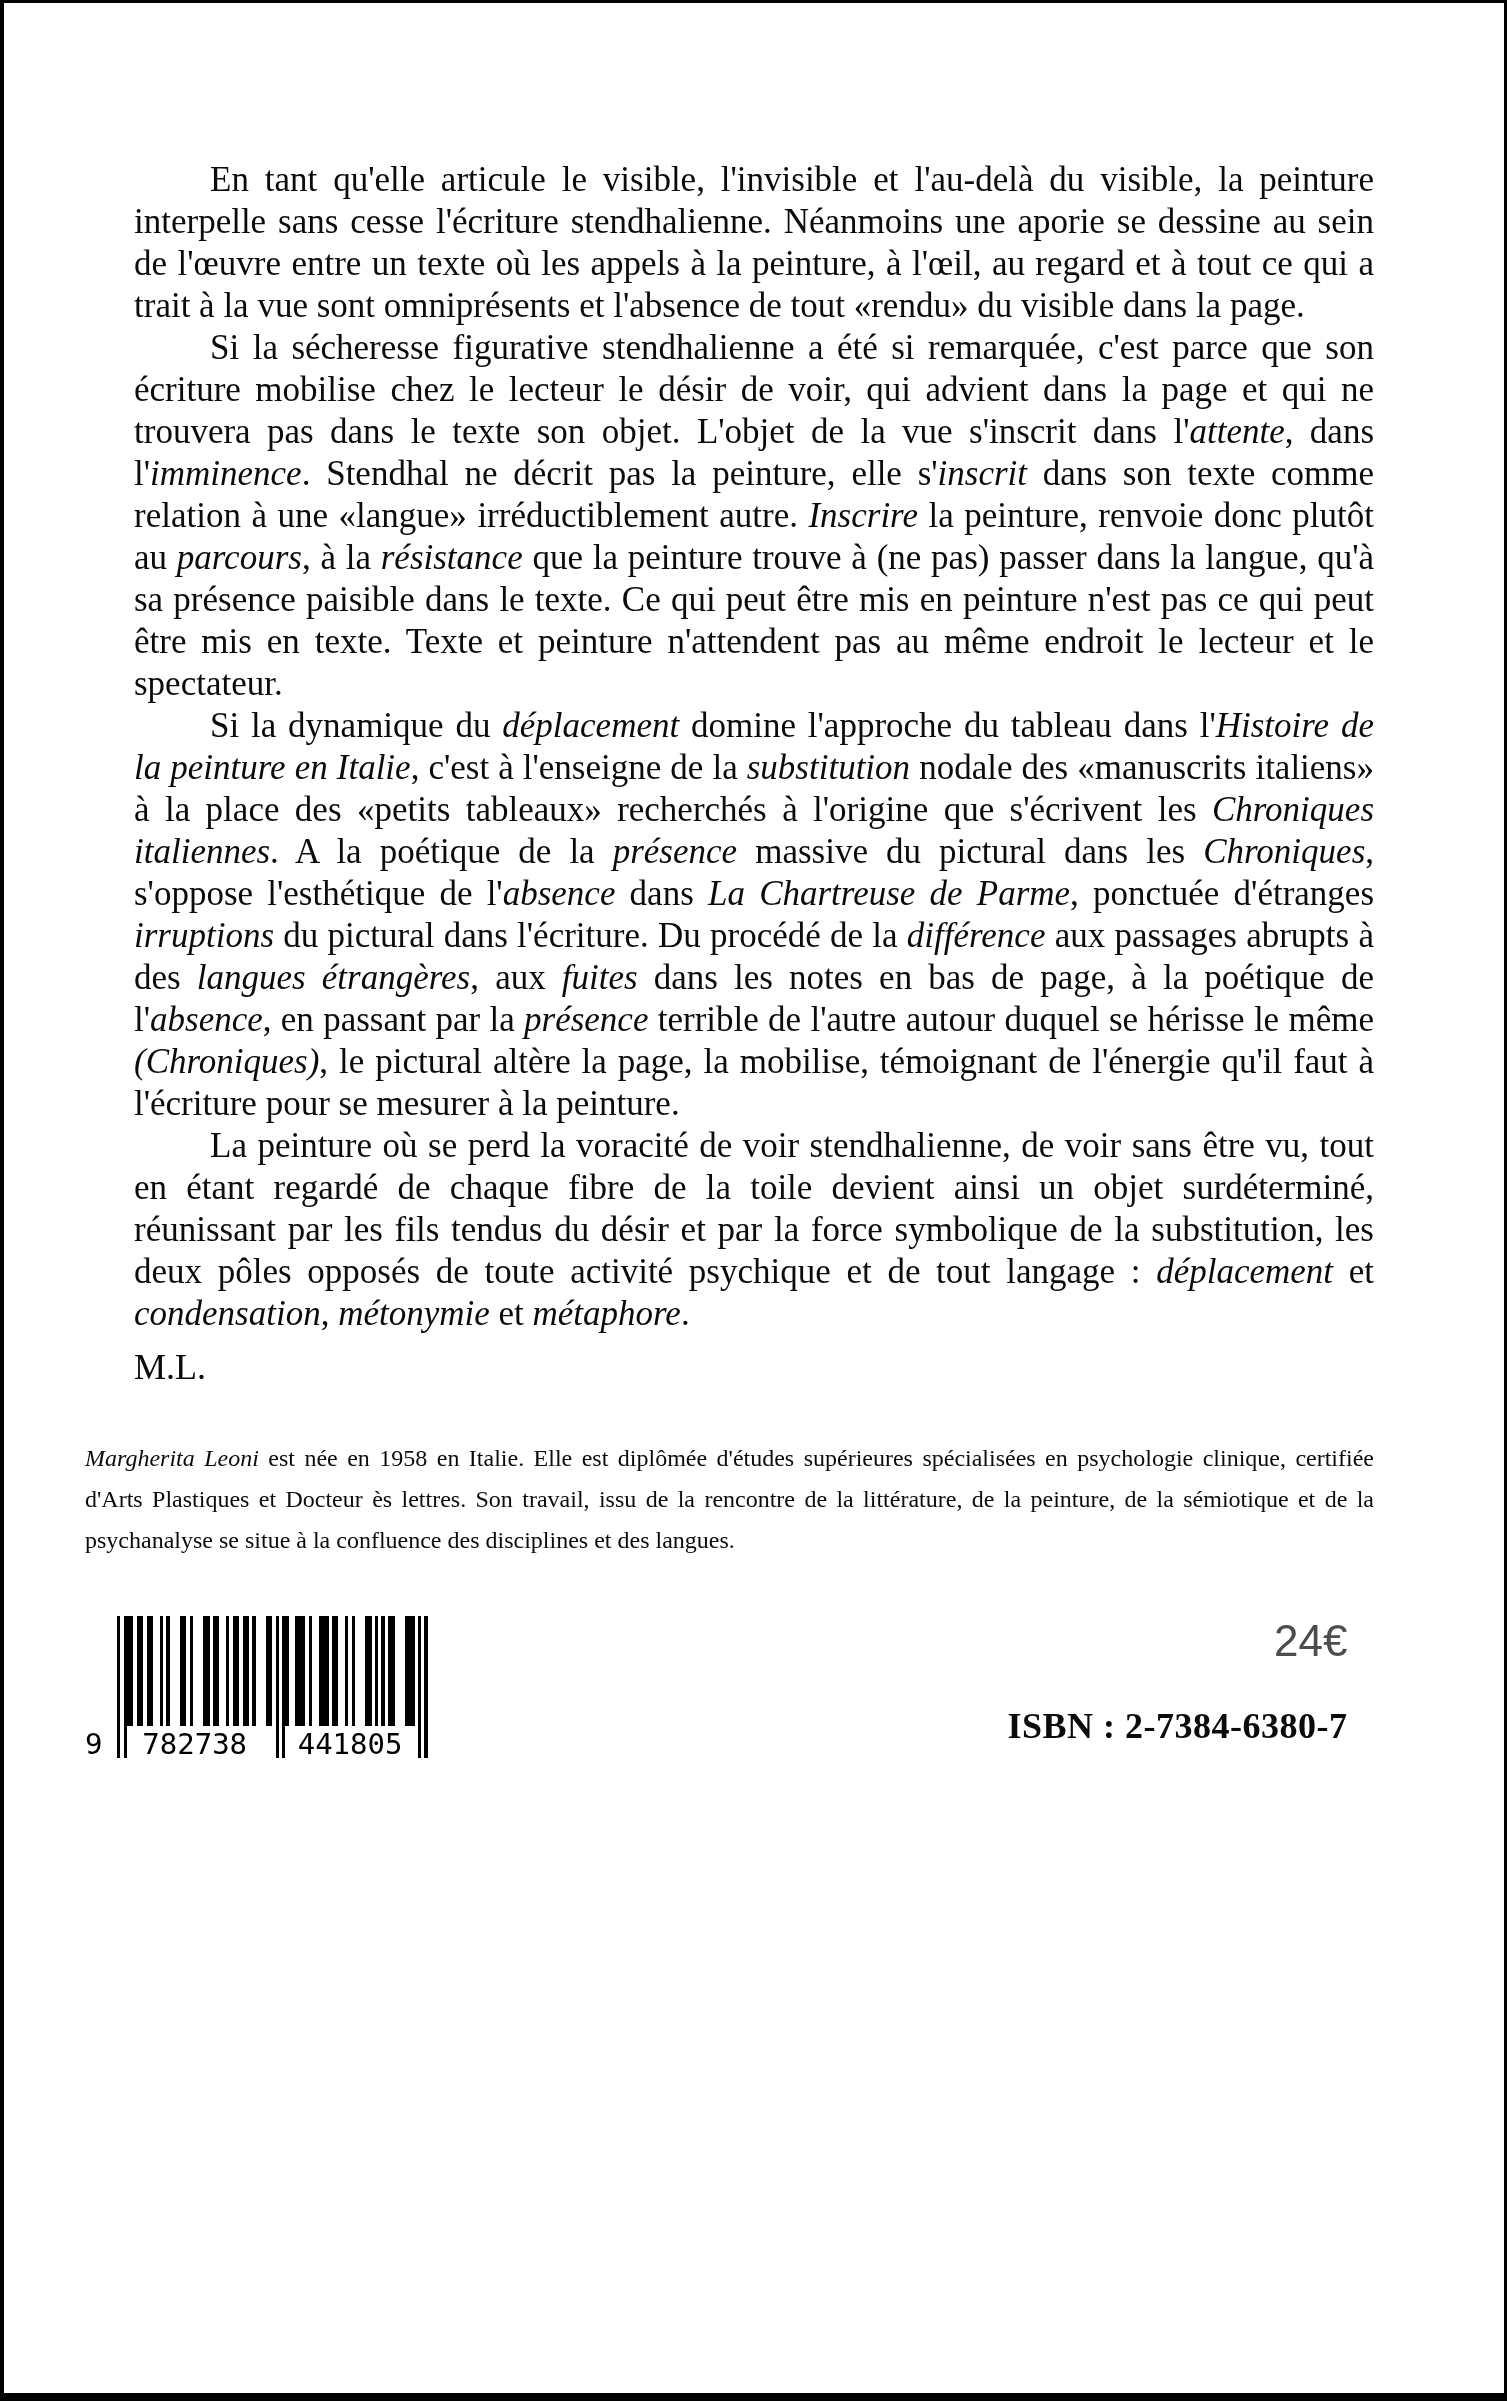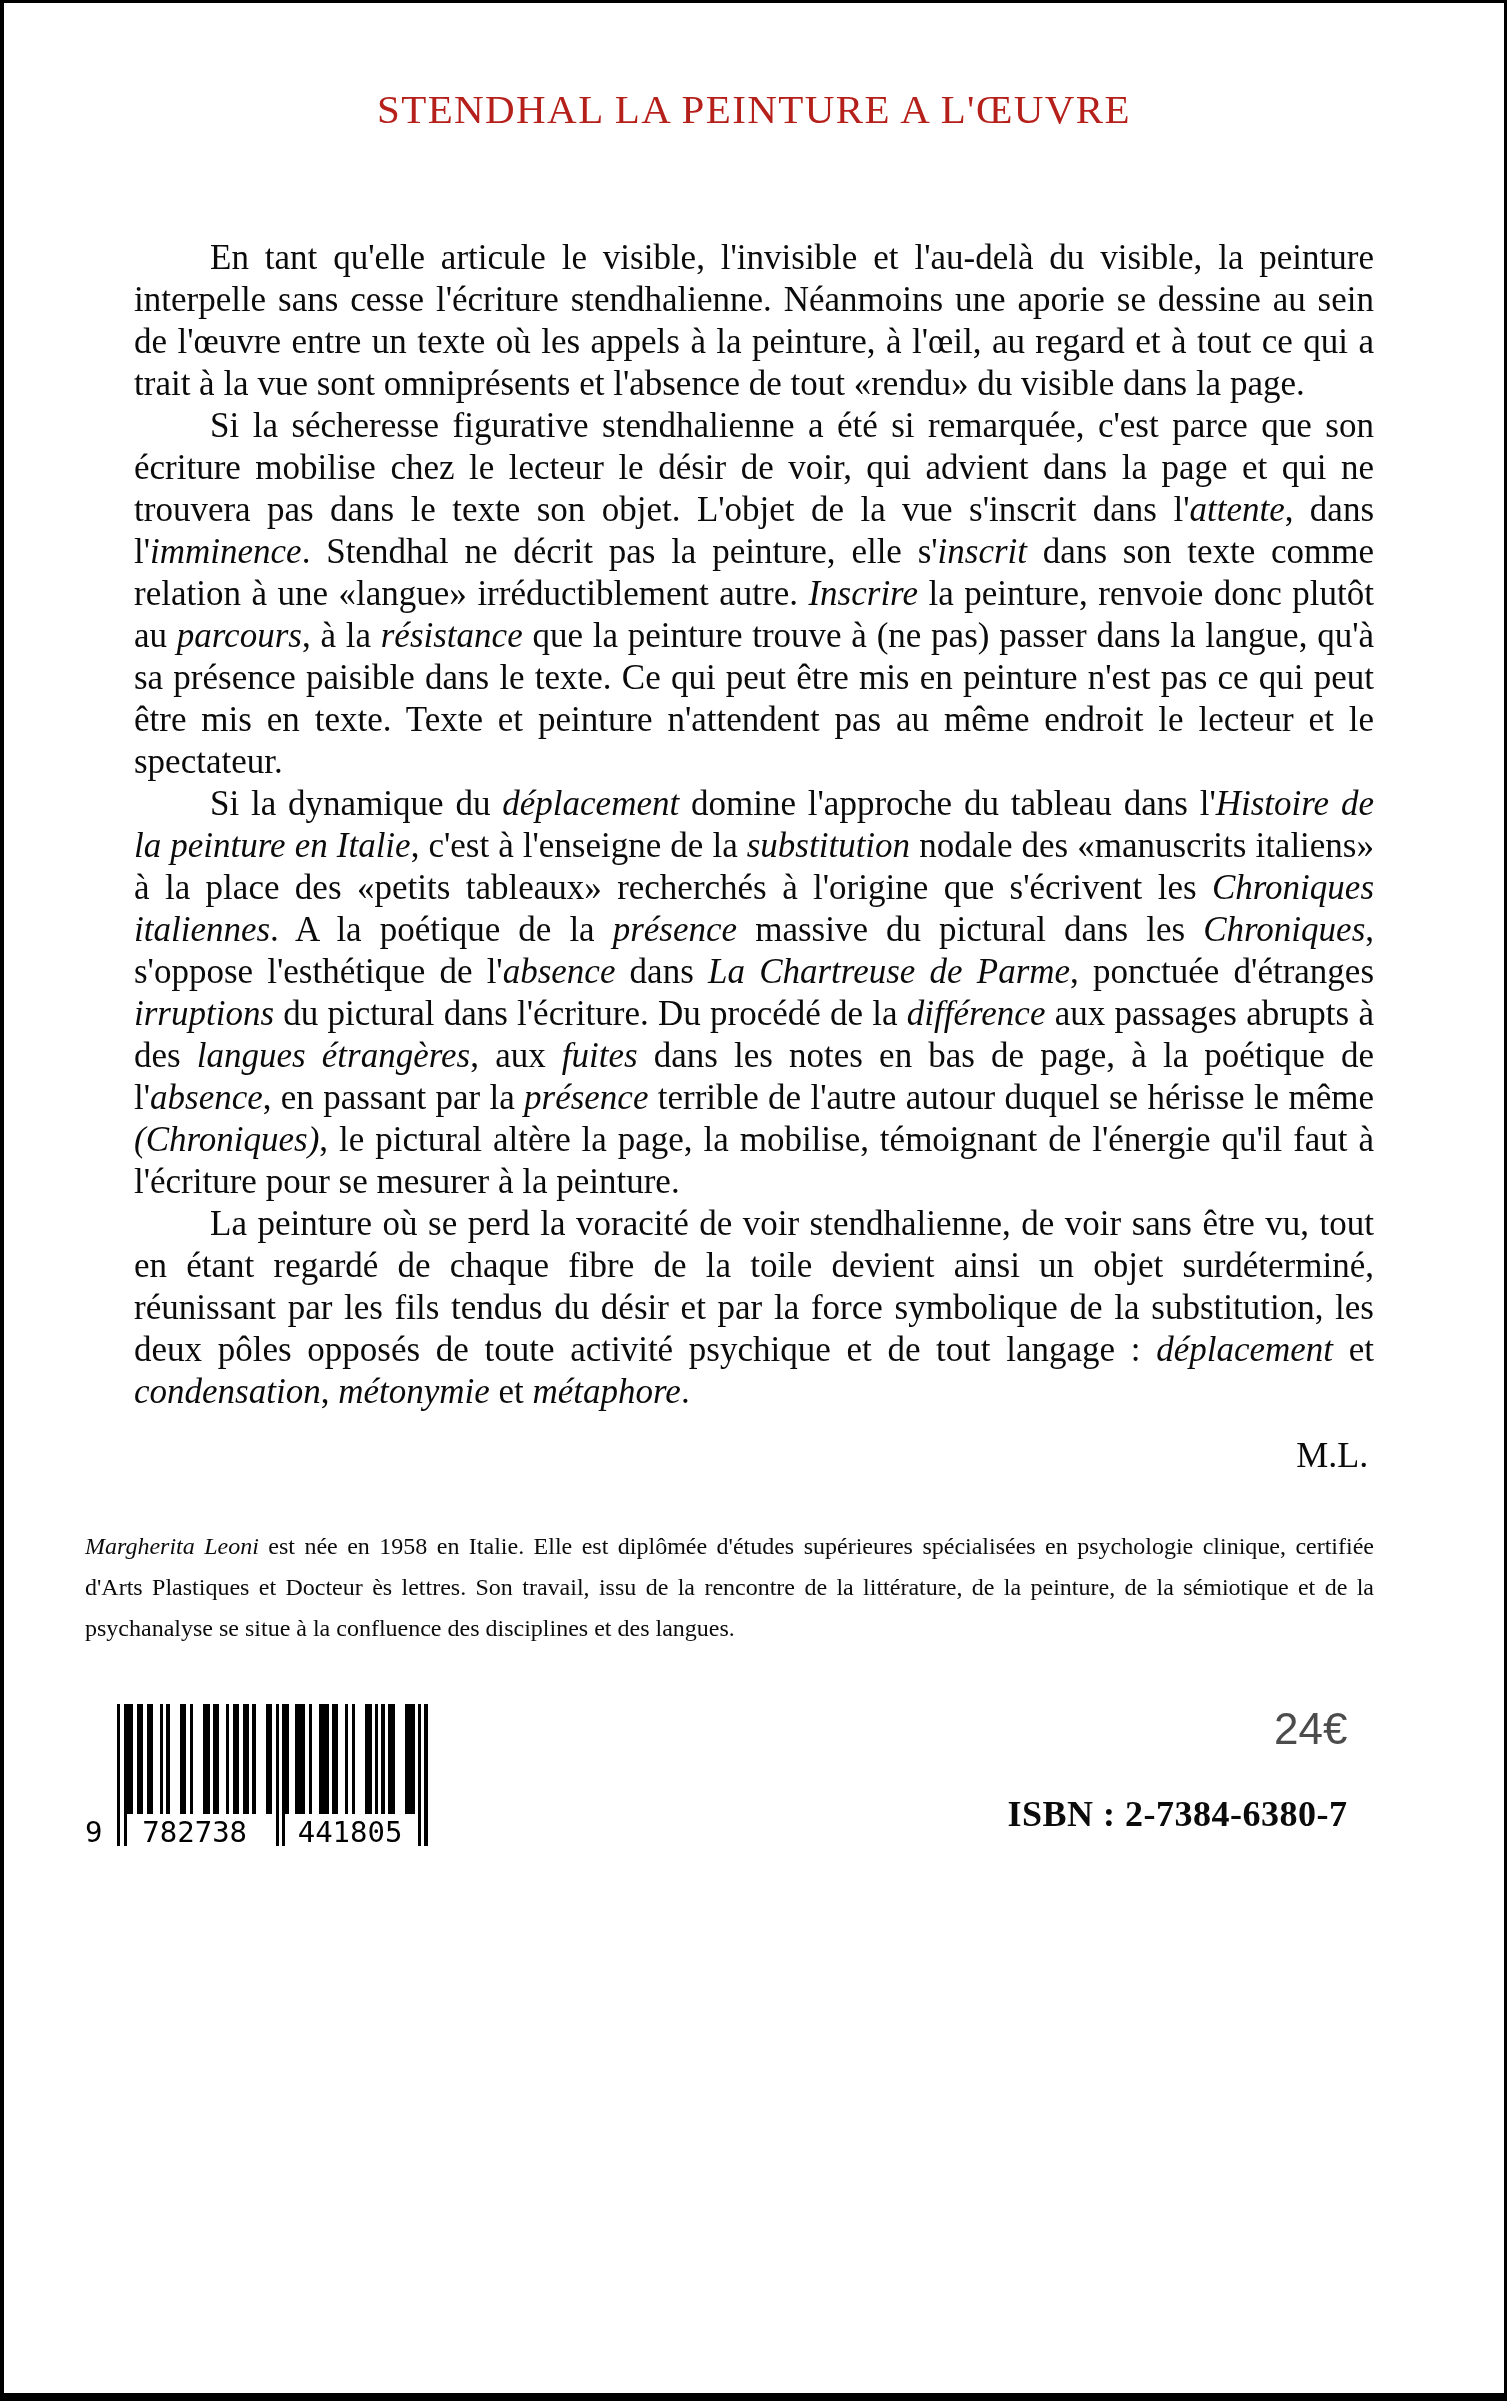--- a/index.html
+++ b/index.html
@@ -27,24 +27,23 @@
     white-space: nowrap;
   }
   .body-text {
     margin-top: 104px;
     font-size: 35px;
     line-height: 42px;
     text-align: justify;
   }
   .body-text p { margin: 0; text-indent: 76px; }
   .signature {
-    text-align: right;
     font-size: 36px;
     line-height: 44px;
-    margin-top: 20px;
+    margin-top: 10px;
     padding-right: 5.7px;
   }
   .bio {
     margin: 49px 0 0 -49px;
     font-size: 24px;
     line-height: 41px;
     text-align: justify;
   }
   .footer {
     margin: 45px 0 0 -49px;
@@ -74,21 +73,20 @@
   .isbn { font-size: 36px; font-weight: 700; letter-spacing: 0.5px; }
   em { font-style: italic; }
 </style>
 </head>
 <body>
 
 <div class="frame"></div>
 
 <div class="page">
 
-  <h1 class="title" style="color: rgb(182, 32, 27);">STENDHAL LA PEINTURE A L'ŒUVRE</h1>
 
   <div class="body-text">
     <p><span>En tant qu'elle articule le visible, l'invisible et l'au-delà du visible, la peinture interpelle sans cesse l'écriture stendhalienne. Néanmoins une aporie se dessine au sein de l'œuvre entre un texte où les appels à la peinture, à l'œil, au regard et à tout ce qui a trait à la vue sont omniprésents et l'absence de tout «rendu» du visible dans la page.</span></p>
     <p><span>Si la sécheresse figurative stendhalienne a été si remarquée, c'est parce que son écriture mobilise chez le lecteur le désir de voir, qui advient dans la page et qui ne trouvera pas dans le texte son objet. L'objet de la vue s'inscrit dans l'</span><em>attente</em><span>, dans l'</span><em>imminence</em><span>. Stendhal ne décrit pas la peinture, elle s'</span><em>inscrit</em><span> dans son texte comme relation à une «langue» irréductiblement autre. </span><em>Inscrire</em><span> la peinture, renvoie donc plutôt au </span><em>parcours</em><span>, à la </span><em>résistance</em><span> que la peinture trouve à (ne pas) passer dans la langue, qu'à sa présence paisible dans le texte. Ce qui peut être mis en peinture n'est pas ce qui peut être mis en texte. Texte et peinture n'attendent pas au même endroit le lecteur et le spectateur.</span></p>
     <p><span>Si la dynamique du </span><em>déplacement</em><span> domine l'approche du tableau dans l'</span><em>Histoire de la peinture en Italie</em><span>, c'est à l'enseigne de la </span><em>substitution</em><span> nodale des «manuscrits italiens» à la place des «petits tableaux» recherchés à l'origine que s'écrivent les </span><em>Chroniques italiennes</em><span>. A la poétique de la </span><em>présence</em><span> massive du pictural dans les </span><em>Chroniques</em><span>, s'oppose l'esthétique de l'</span><em>absence</em><span> dans </span><em>La Chartreuse de Parme</em><span>, ponctuée d'étranges </span><em>irruptions</em><span> du pictural dans l'écriture. Du procédé de la </span><em>différence</em><span> aux passages abrupts à des </span><em>langues étrangères</em><span>, aux </span><em>fuites</em><span> dans les notes en bas de page, à la poétique de l'</span><em>absence</em><span>, en passant par la </span><em>présence</em><span> terrible de l'autre autour duquel se hérisse le même </span><em>(Chroniques)</em><span>, le pictural altère la page, la mobilise, témoignant de l'énergie qu'il faut à l'écriture pour se mesurer à la peinture.</span></p>
     <p><span>La peinture où se perd la voracité de voir stendhalienne, de voir sans être vu, tout en étant regardé de chaque fibre de la toile devient ainsi un objet surdéterminé, réunissant par les fils tendus du désir et par la force symbolique de la substitution, les deux pôles opposés de toute activité psychique et de tout langage : </span><em>déplacement</em><span> et </span><em>condensation</em><span>, </span><em>métonymie</em><span> et </span><em>métaphore</em><span>.</span></p>
   </div>
 
   <div class="signature">M.L.</div>
 

